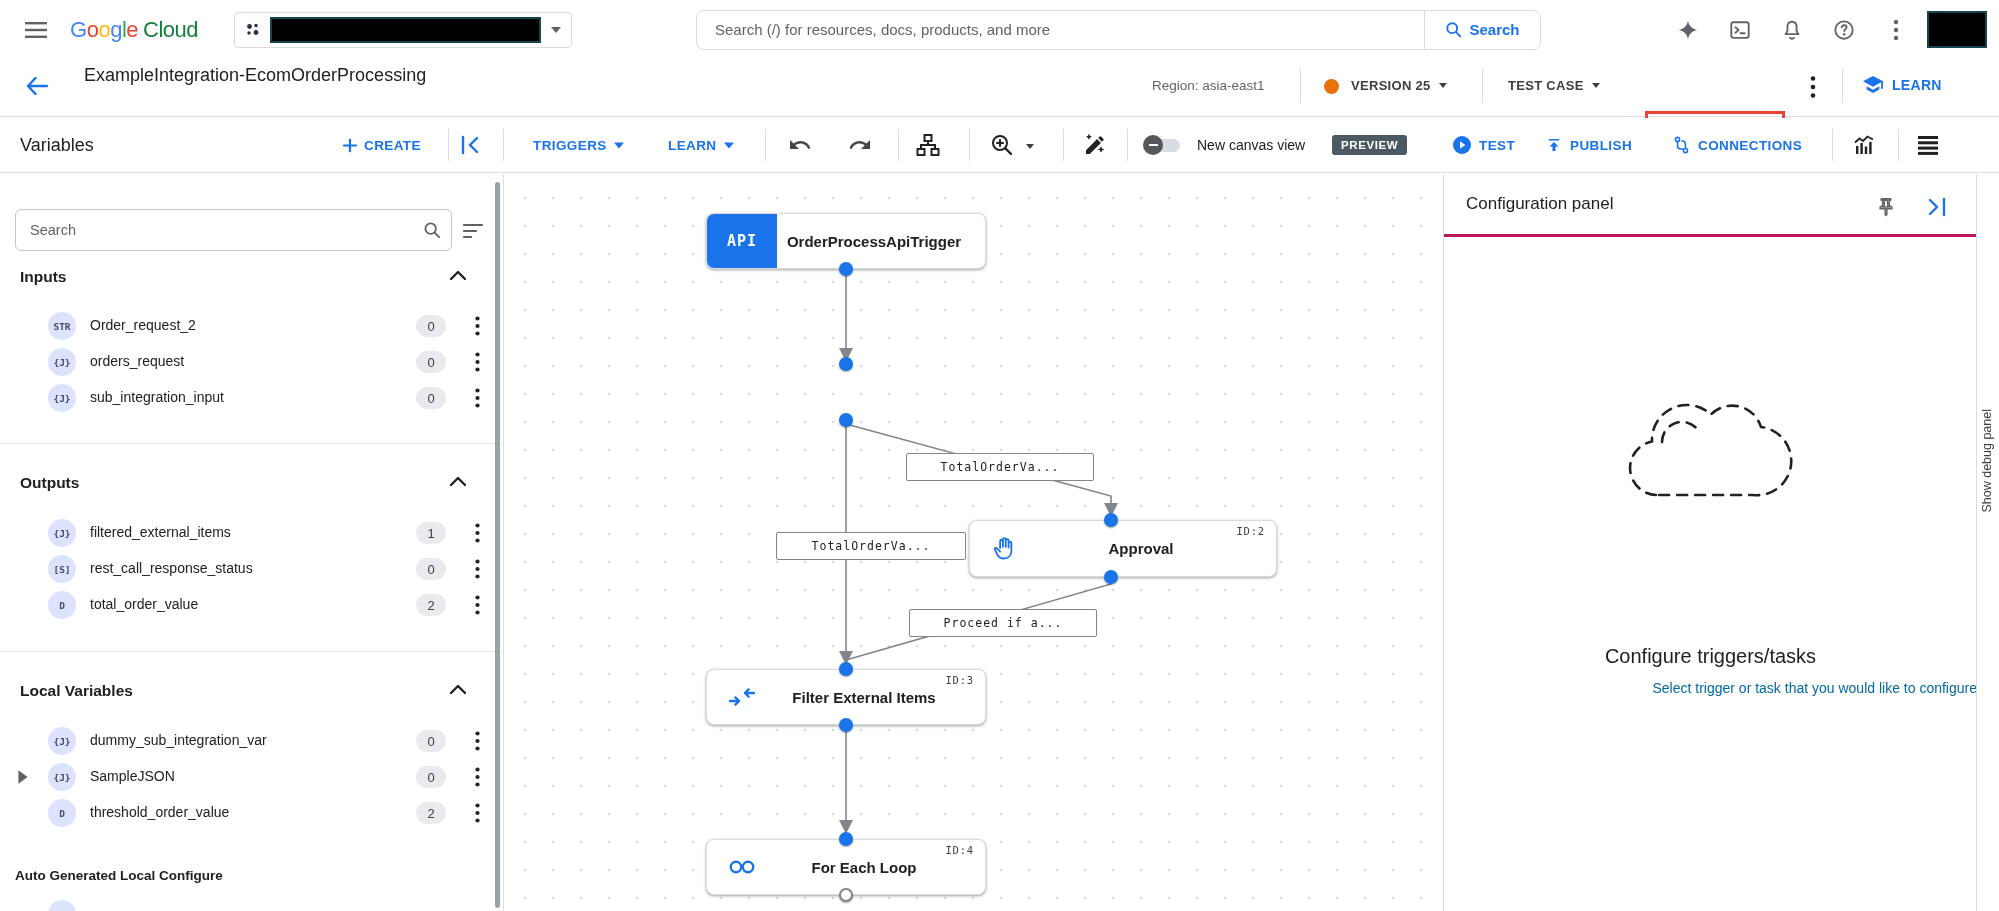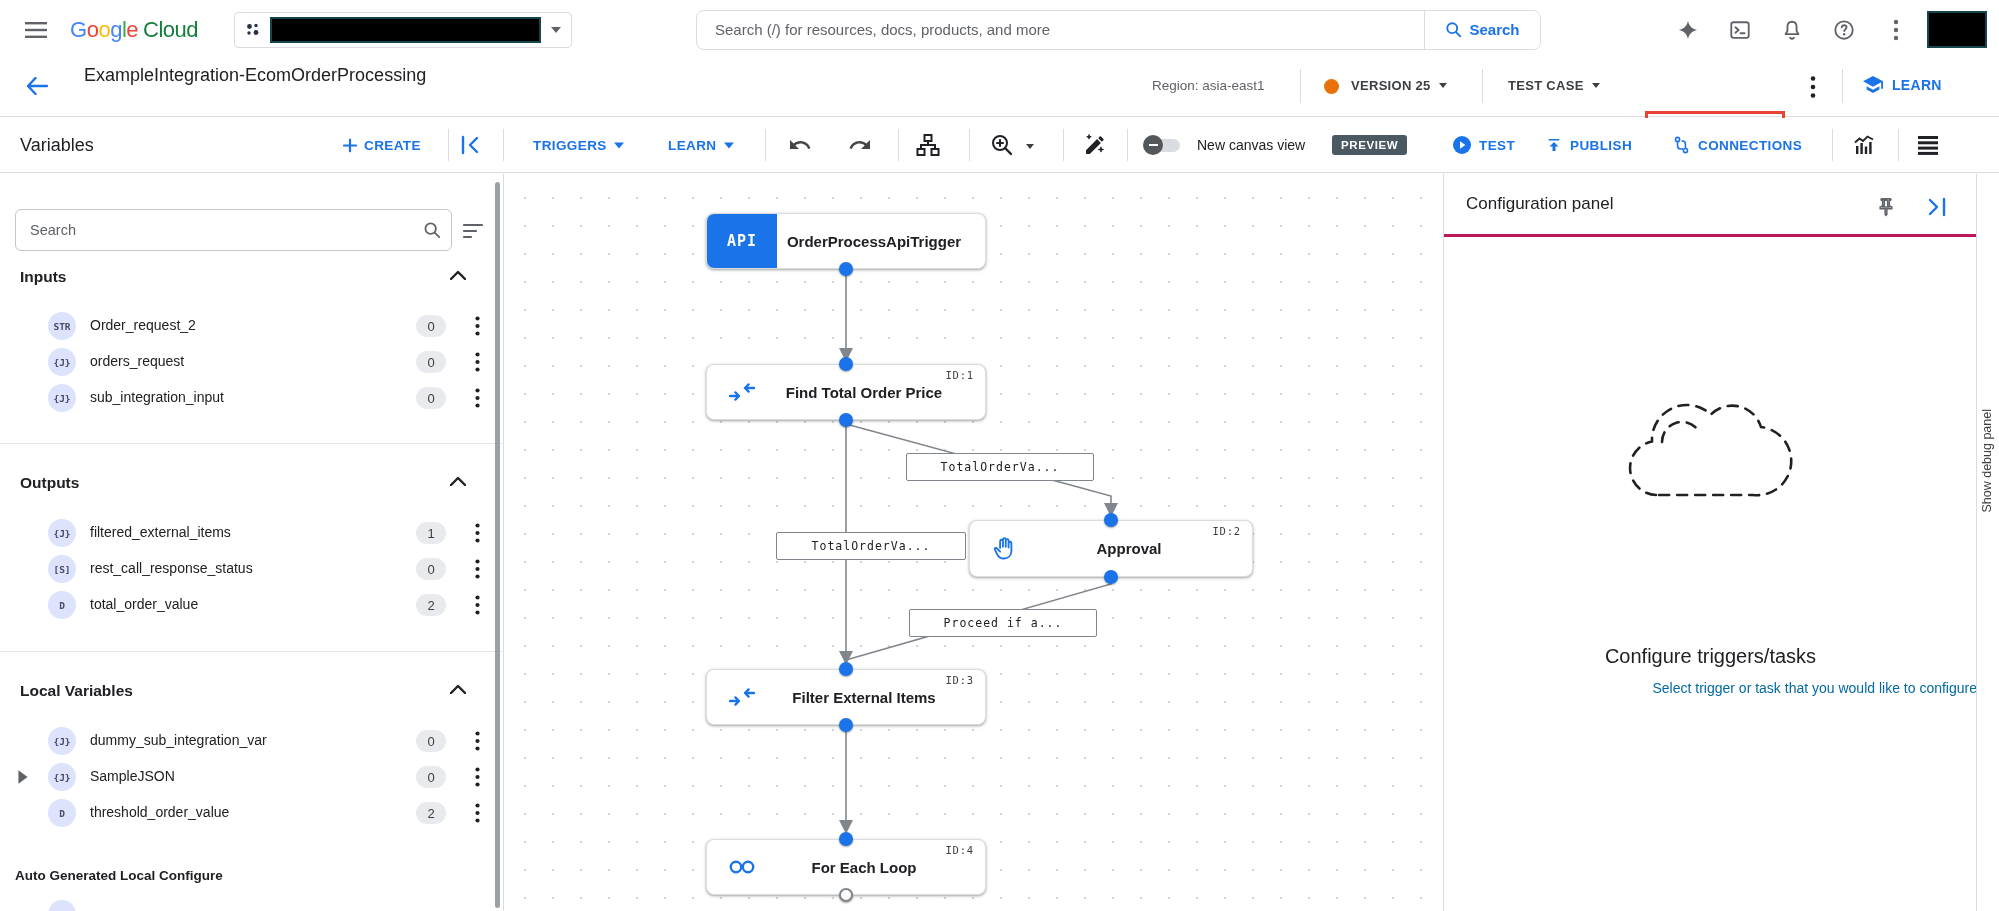--- a/index.html
+++ b/index.html
@@ -599,34 +599,22 @@
 
       <div class="edge-label" style="left:401px; top:279px; width:188px;">TotalOrderVa...</div>
       <div class="edge-label" style="left:271px; top:358px; width:190px;">TotalOrderVa...</div>
       <div class="edge-label" style="left:404px; top:435px; width:188px;">Proceed if a...</div>
 
       <div class="node" style="left:201px; top:39px; width:280px; height:56px;">
         <div class="trigger-badge">API</div>
         <div class="ntitle">OrderProcessApiTrigger</div>
       </div>
 
-      <div class="node" style="left:201px; top:190px; width:280px; height:56px;">
-        <span class="nid">ID:1</span>
-        <span class="nicon">
-            <svg width="26" height="20" viewBox="0 0 26 20">
-              <g stroke="#1a73e8" stroke-width="2.3" fill="none" stroke-linecap="round" stroke-linejoin="round">
-                <path d="M1 14h9M10 14l-3.6-3.6M10 14l-3.6 3.6"></path>
-                <path d="M25 6h-9M16 6l3.6-3.6M16 6l3.6 3.6"></path>
-              </g>
-            </svg>
-          </span>
-        <div class="ntitle">Find Total Order Price</div>
-      </div>
-
-      <div class="node" style="left:464px; top:346px; width:284px; height:57px;">
+
+      <div class="node" style="left:464px; top:346px; width:308px; height:57px;">
         <span class="nid">ID:2</span>
         <span class="nicon">
             <svg width="24" height="26" viewBox="0 0 22 24">
               <path d="M6.5 11V4.8a1.3 1.3 0 0 1 2.6 0V10 M9.1 10V3.2a1.3 1.3 0 0 1 2.6 0V10 M11.7 10V4.2a1.3 1.3 0 0 1 2.6 0V10.6 M14.3 10.6V6.6a1.3 1.3 0 0 1 2.6 0v7.2c0 4.2-2.9 7-7 7-3 0-4.9-1.4-6.1-3.9l-2.2-4.6c-.5-1 .9-1.9 1.7-1.1l3.2 3.2" fill="none" stroke="#1a73e8" stroke-width="1.7" stroke-linecap="round" stroke-linejoin="round"></path>
             </svg>
           </span>
         <div class="ntitle">Approval</div>
       </div>
 
       <div class="node" style="left:201px; top:495px; width:280px; height:56px;">

